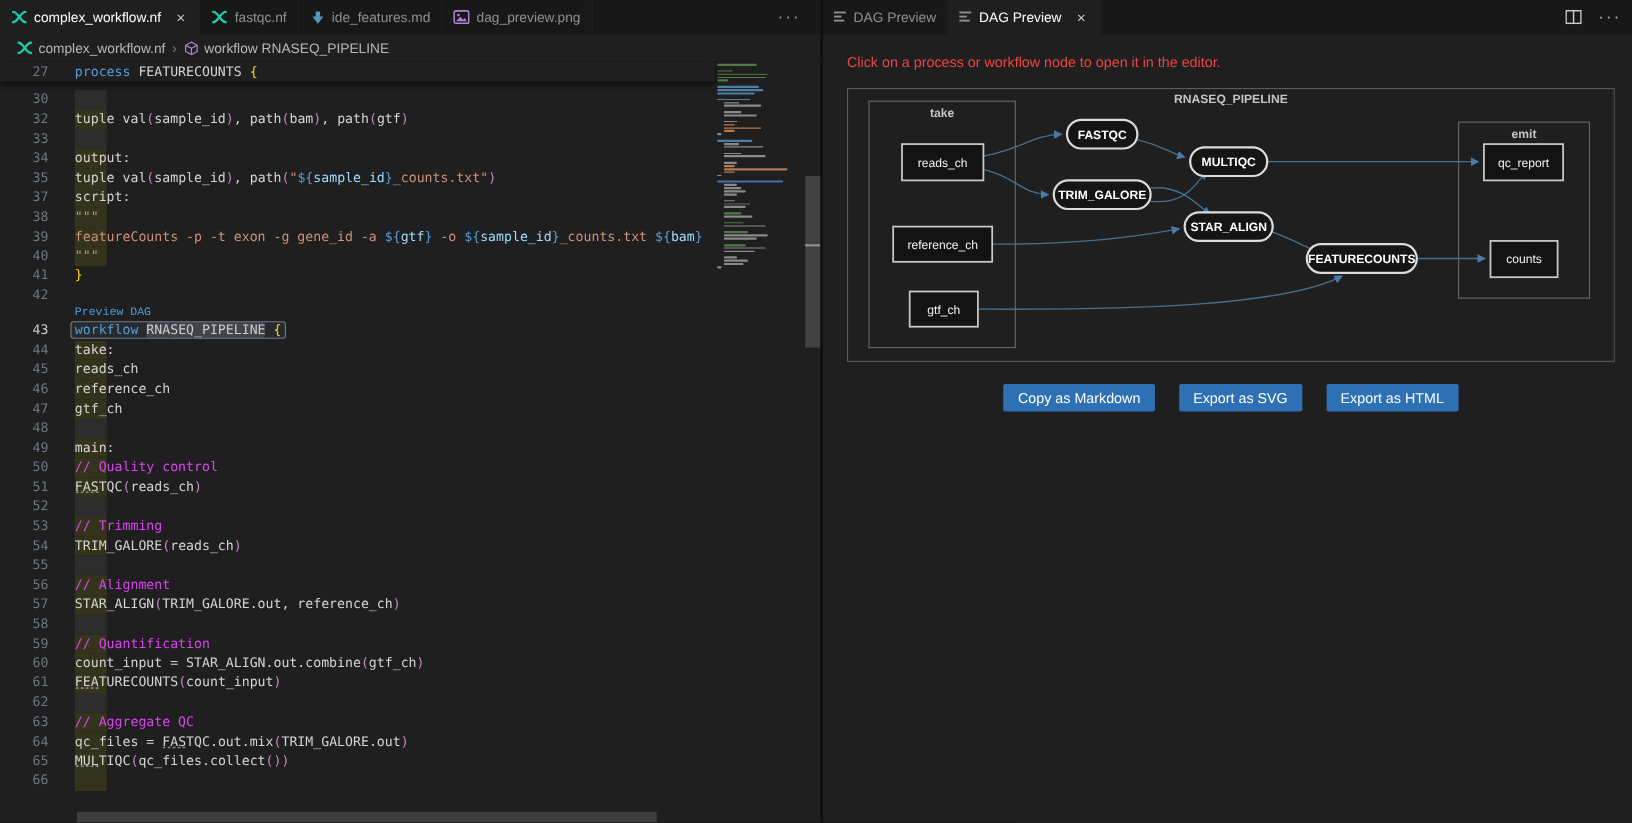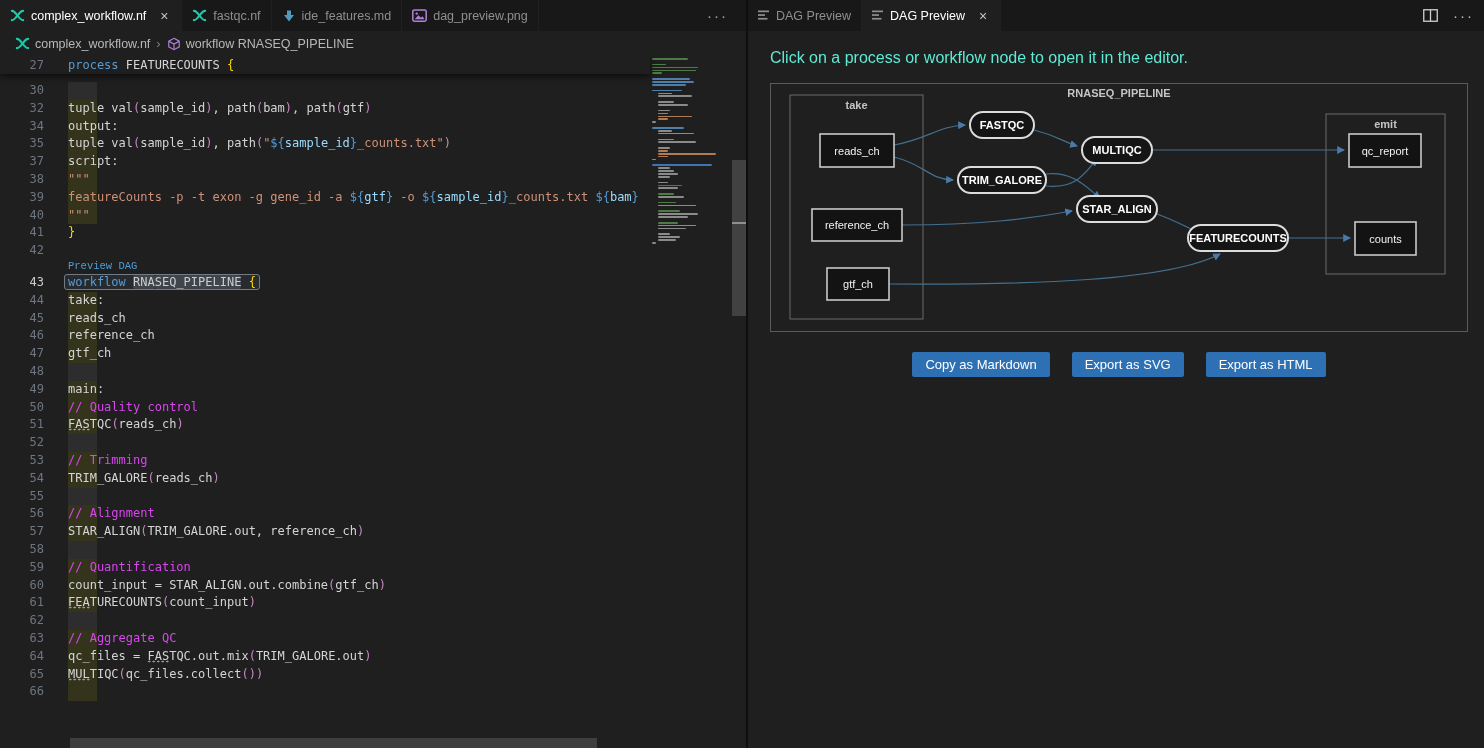--- a/index.html
+++ b/index.html
@@ -51,21 +51,21 @@
   .minimap{position:absolute;left:650px;top:2px;width:84px;bottom:0;cursor:pointer;}
   .mrow{height:1.7px;margin-bottom:1.2px;border-radius:1px;}
   .vscroll{position:absolute;right:0;top:0;width:14px;bottom:0;}
   .vthumb{position:absolute;top:104px;height:156px;left:0;right:0;background:rgba(121,121,121,.38);}
   .vtick{position:absolute;top:166px;height:2px;left:0;right:0;background:#8f8f8f;}
   .hthumb{position:absolute;left:70px;bottom:0;width:527px;height:10px;background:rgba(121,121,121,.35);}
   
   .panel-content{position:absolute;top:31px;left:0;right:0;bottom:0;background:#1f1f1f;
                  padding:18px 14px 0 22px;box-sizing:border-box;}
   .panel-title{font-size:15px;font-weight:bold;color:#eaeaea;margin:0 0 13px 0;}
-  .panel-sub{font-size:16px;color:#5eead4;margin:0 0 16px 0;}
+  .panel-sub{font-size:13px;color:#ef4444;margin:0 0 16px 0;}
   .dag{position:relative;width:697px;height:249px;}
   .dag svg{display:block;}
   .dag-title{font:bold 11px "Liberation Sans",sans-serif;fill:#c5c5c5;text-anchor:middle;}
   .cluster{fill:none;stroke:#6a6a6a;stroke-width:1;}
   .cluster-label{font:bold 11px "Liberation Sans",sans-serif;fill:#c5c5c5;text-anchor:middle;}
   .dag-frame{fill:none;stroke:#5a5a5a;stroke-width:1;}
   .edge{fill:none;stroke:#44708f;stroke-width:1.2;}
   .io-node rect{fill:#131313;stroke:#c9c9c9;stroke-width:1.6;cursor:pointer;}
   .io-node text{font:11px "Liberation Sans",sans-serif;fill:#f2f2f2;text-anchor:middle;cursor:pointer;}
   .proc-node rect{fill:#151515;stroke:#dcdcdc;stroke-width:2;cursor:pointer;}
@@ -139,20 +139,21 @@
             </svg>
           </span>
         <span>workflow RNASEQ_PIPELINE</span>
       </span>
     </div>
     <div class="editor">
       <div class="sticky" id="sticky-row"><span class="gutter">27</span><span class="content"><span class="kw">process</span><span class="txt"> FEATURECOUNTS </span><span class="brc">{</span></span></div>
       <div class="code-col" id="code-rows">
           <div class="row"><span class="gutter">30</span><div class="band gray"></div><span class="content"></span></div>
           <div class="row"><span class="gutter">32</span><div class="band olive"></div><span class="content"><span class="txt">tuple val</span><span class="par">(</span><span class="txt">sample_id</span><span class="par">)</span><span class="txt">, path</span><span class="par">(</span><span class="txt">bam</span><span class="par">)</span><span class="txt">, path</span><span class="par">(</span><span class="txt">gtf</span><span class="par">)</span></span></div>
+          <div class="row"><span class="gutter">33</span><div class="band gray"></div><span class="content"></span></div>
           <div class="row"><span class="gutter">34</span><div class="band olive"></div><span class="content"><span class="txt">output:</span></span></div>
           <div class="row"><span class="gutter">35</span><div class="band olive"></div><span class="content"><span class="txt">tuple val</span><span class="par">(</span><span class="txt">sample_id</span><span class="par">)</span><span class="txt">, path</span><span class="par">(</span><span class="str">"</span><span class="itp">${</span><span class="var">sample_id</span><span class="itp">}</span><span class="str">_counts.txt"</span><span class="par">)</span></span></div>
           <div class="row"><span class="gutter">37</span><div class="band olive"></div><span class="content"><span class="txt">script:</span></span></div>
           <div class="row"><span class="gutter">38</span><div class="band olive"></div><span class="content"><span class="str">"""</span></span></div>
           <div class="row"><span class="gutter">39</span><div class="band olive"></div><span class="content"><span class="str">featureCounts -p -t exon -g gene_id -a </span><span class="itp">${</span><span class="var">gtf</span><span class="itp">}</span><span class="str"> -o </span><span class="itp">${</span><span class="var">sample_id</span><span class="itp">}</span><span class="str">_counts.txt </span><span class="itp">${</span><span class="var">bam</span><span class="itp">}</span></span></div>
           <div class="row"><span class="gutter">40</span><div class="band olive"></div><span class="content"><span class="str">"""</span></span></div>
           <div class="row"><span class="gutter">41</span><span class="content"><span class="brc">}</span></span></div>
           <div class="row"><span class="gutter">42</span><span class="content"></span></div>
           <div class="row lens"><span class="gutter"></span><span class="lens-link">Preview DAG</span></div>
           <div class="row"><span class="gutter cur">43</span><span class="content"><span class="hl-box"><span class="kw">workflow</span><span class="txt"> </span><span class="occ dots">RNA</span><span class="occ">SEQ_PIPELINE</span><span class="txt"> </span><span class="brc">{</span></span></span></div>

